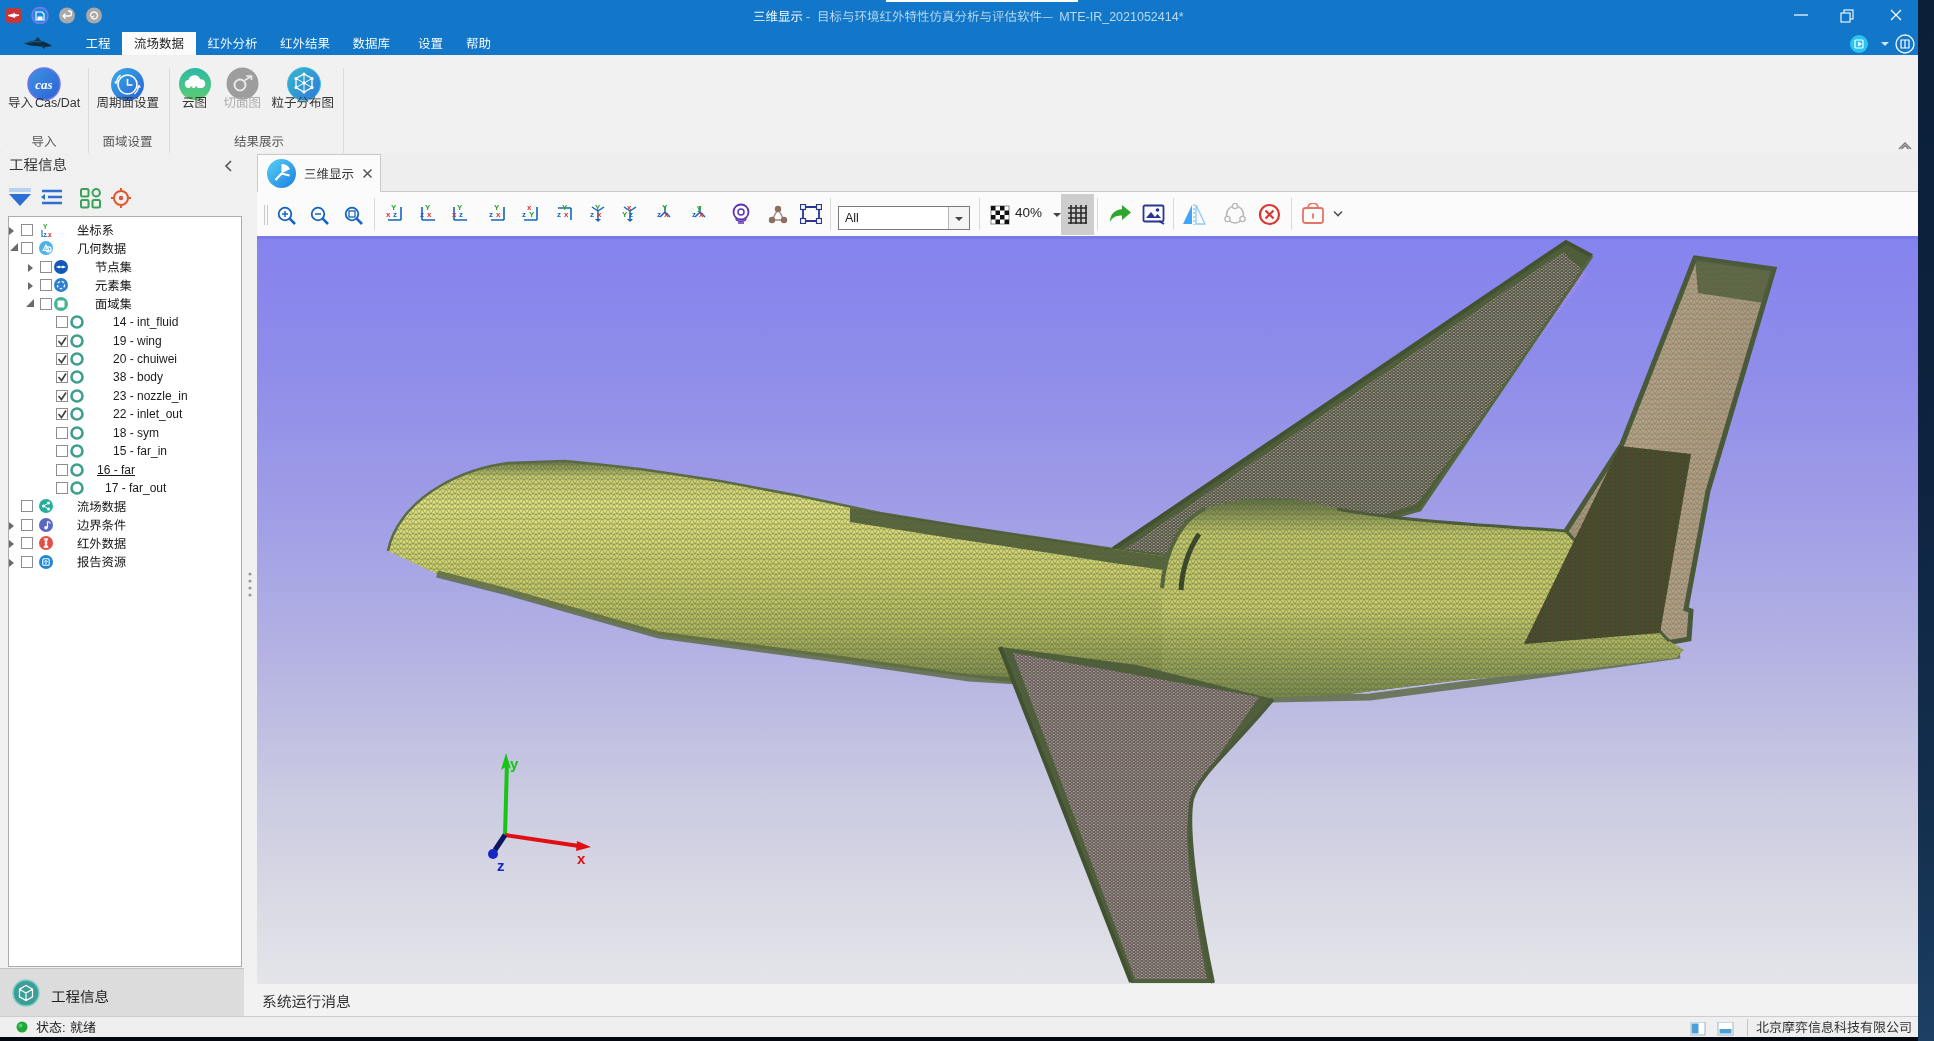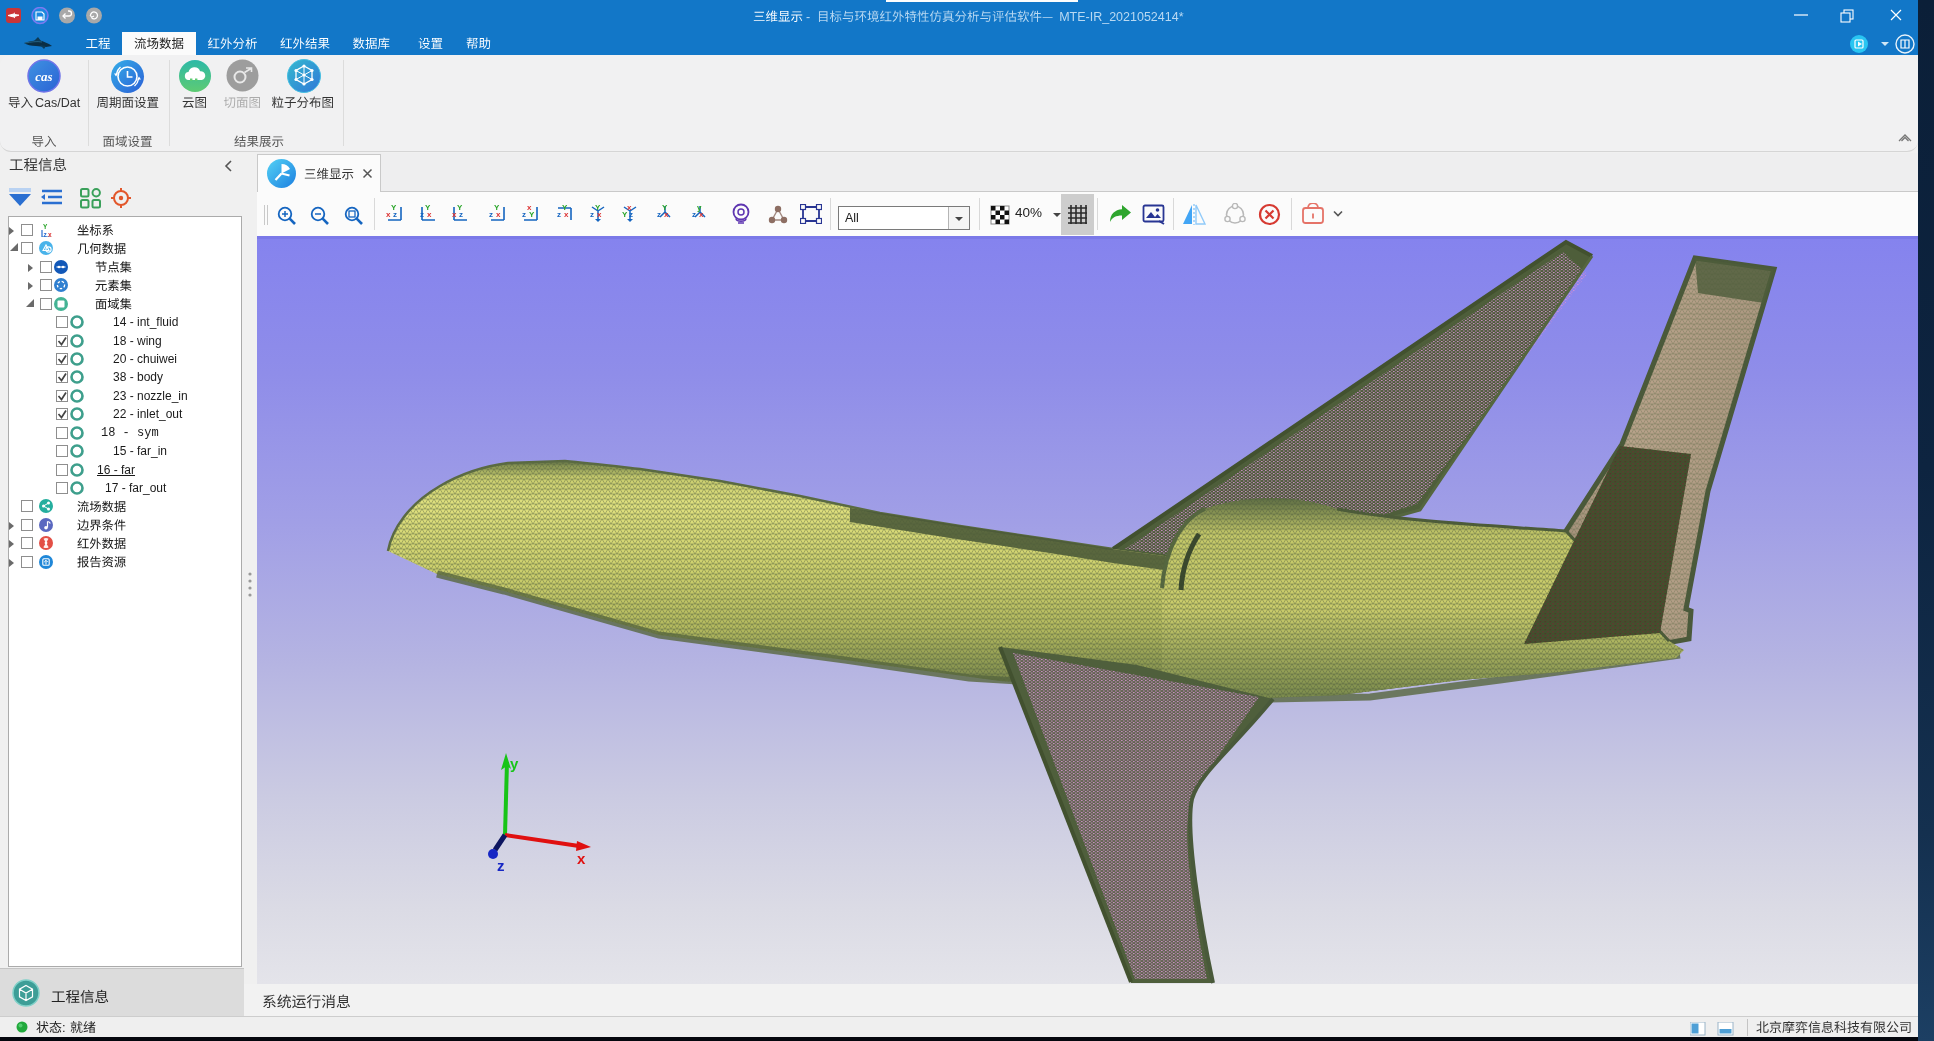--- a/index.html
+++ b/index.html
@@ -1,20 +1,20 @@
 <!DOCTYPE html>
 <html><head><meta charset="utf-8"><title>s</title><style>
 *{margin:0;padding:0;box-sizing:border-box;}
 html,body{width:1934px;height:1041px;overflow:hidden;background:#070d18;}
 body{font-family:"Liberation Sans",sans-serif;position:relative;}
 .abs{position:absolute;}
 #win{position:absolute;left:0;top:0;width:1918px;height:1037px;background:#f0f0f0;}
 #title{position:absolute;left:0;top:0;width:1918px;height:32px;background:#1277c8;}
 #menubar{position:absolute;left:0;top:32px;width:1918px;height:23px;background:#1277c8;}
-#ribbon{position:absolute;left:0;top:55px;width:1918px;height:97px;background:#f1f1f2;border-bottom:1px solid #d5d5d5;border-radius:11px;}
+#ribbon{position:absolute;left:0;top:63px;width:1918px;height:97px;background:#f1f1f2;border-bottom:1px solid #d5d5d5;border-radius:11px;}
 .rsep{position:absolute;top:5px;height:86px;width:1px;background:#dcdcdc;}
 #lpanel{position:absolute;left:0;top:153px;width:244px;height:863px;background:#f0f0f0;}
 #treebox{position:absolute;left:8px;top:63px;width:234px;height:751px;background:#fff;border:1px solid #ababab;padding-left:32px;}
 .trow{position:absolute;left:0;width:230px;height:18px;}
 .cb{position:absolute;width:12px;height:12px;background:#fff;border:1px solid #8e8e8e;top:3px;}
 .exp{position:absolute;top:6px;width:0;height:0;border-left:5px solid #6a6a6a;border-top:4px solid transparent;border-bottom:4px solid transparent;}
 .expo{position:absolute;top:4px;width:0;height:0;border-bottom:8px solid #6a6a6a;border-left:8px solid transparent;}
 .tlab{position:absolute;top:2px;font-size:12px;color:#1a1a1a;white-space:pre;}
 #splitter{position:absolute;left:244px;top:153px;width:13px;height:863px;background:#f0f0f0;}
 #tabstrip{position:absolute;left:257px;top:153px;width:1661px;height:39px;background:#eeeeef;border-bottom:1px solid #c9c9c9;}
@@ -215,21 +215,21 @@
           <div class="tlab" style="left:104px;">14 - int_fluid</div>
         </div>
         <div class="trow" style="top:114.58px;">
           <div class="cb" style="left:47px;"></div>
           <svg class="abs" style="left:47px;top:3px;" width="12" height="12">
             <path d="M2.5 6l3 3.5L10 2.5" fill="none" stroke="#444" stroke-width="1.7"></path>
           </svg>
           <svg class="abs" style="left:61px;top:2px;" width="14" height="14">
             <circle cx="7" cy="7" r="5.5" fill="#fff" stroke="#3e9f8c" stroke-width="2.6"></circle>
           </svg>
-          <div class="tlab" style="left:104px;">18 - wing</div>
+          <div class="tlab" style="left:104px;">19 - wing</div>
         </div>
         <div class="trow" style="top:133.01px;">
           <div class="cb" style="left:47px;"></div>
           <svg class="abs" style="left:47px;top:3px;" width="12" height="12">
             <path d="M2.5 6l3 3.5L10 2.5" fill="none" stroke="#444" stroke-width="1.7"></path>
           </svg>
           <svg class="abs" style="left:61px;top:2px;" width="14" height="14">
             <circle cx="7" cy="7" r="5.5" fill="#fff" stroke="#3e9f8c" stroke-width="2.6"></circle>
           </svg>
           <div class="tlab" style="left:104px;">20 - chuiwei</div>
@@ -262,21 +262,21 @@
           <svg class="abs" style="left:61px;top:2px;" width="14" height="14">
             <circle cx="7" cy="7" r="5.5" fill="#fff" stroke="#3e9f8c" stroke-width="2.6"></circle>
           </svg>
           <div class="tlab" style="left:104px;">22 - inlet_out</div>
         </div>
         <div class="trow" style="top:206.73px;">
           <div class="cb" style="left:47px;"></div>
           <svg class="abs" style="left:61px;top:2px;" width="14" height="14">
             <circle cx="7" cy="7" r="5.5" fill="#fff" stroke="#3e9f8c" stroke-width="2.6"></circle>
           </svg>
-          <div class="tlab" style="left:92px;font-family:Liberation Mono, monospace;">18 - sym</div>
+          <div class="tlab" style="left:104px;">18 - sym</div>
         </div>
         <div class="trow" style="top:225.16px;">
           <div class="cb" style="left:47px;"></div>
           <svg class="abs" style="left:61px;top:2px;" width="14" height="14">
             <circle cx="7" cy="7" r="5.5" fill="#fff" stroke="#3e9f8c" stroke-width="2.6"></circle>
           </svg>
           <div class="tlab" style="left:104px;text-align:center;">15 - far_in</div>
         </div>
         <div class="trow" style="top:243.59px;">
           <div class="cb" style="left:47px;"></div>

